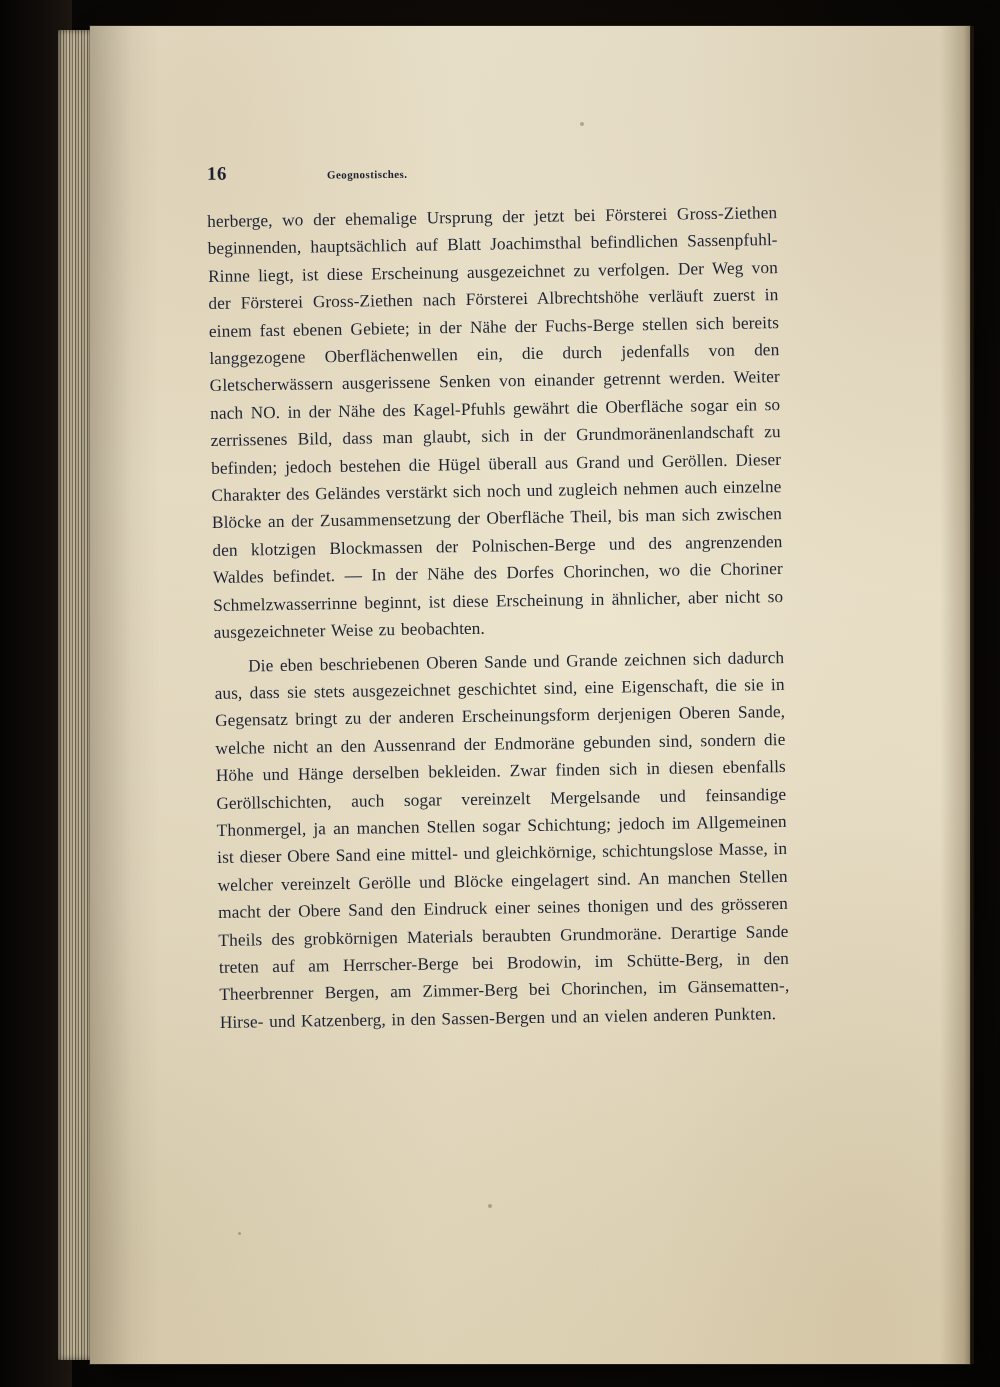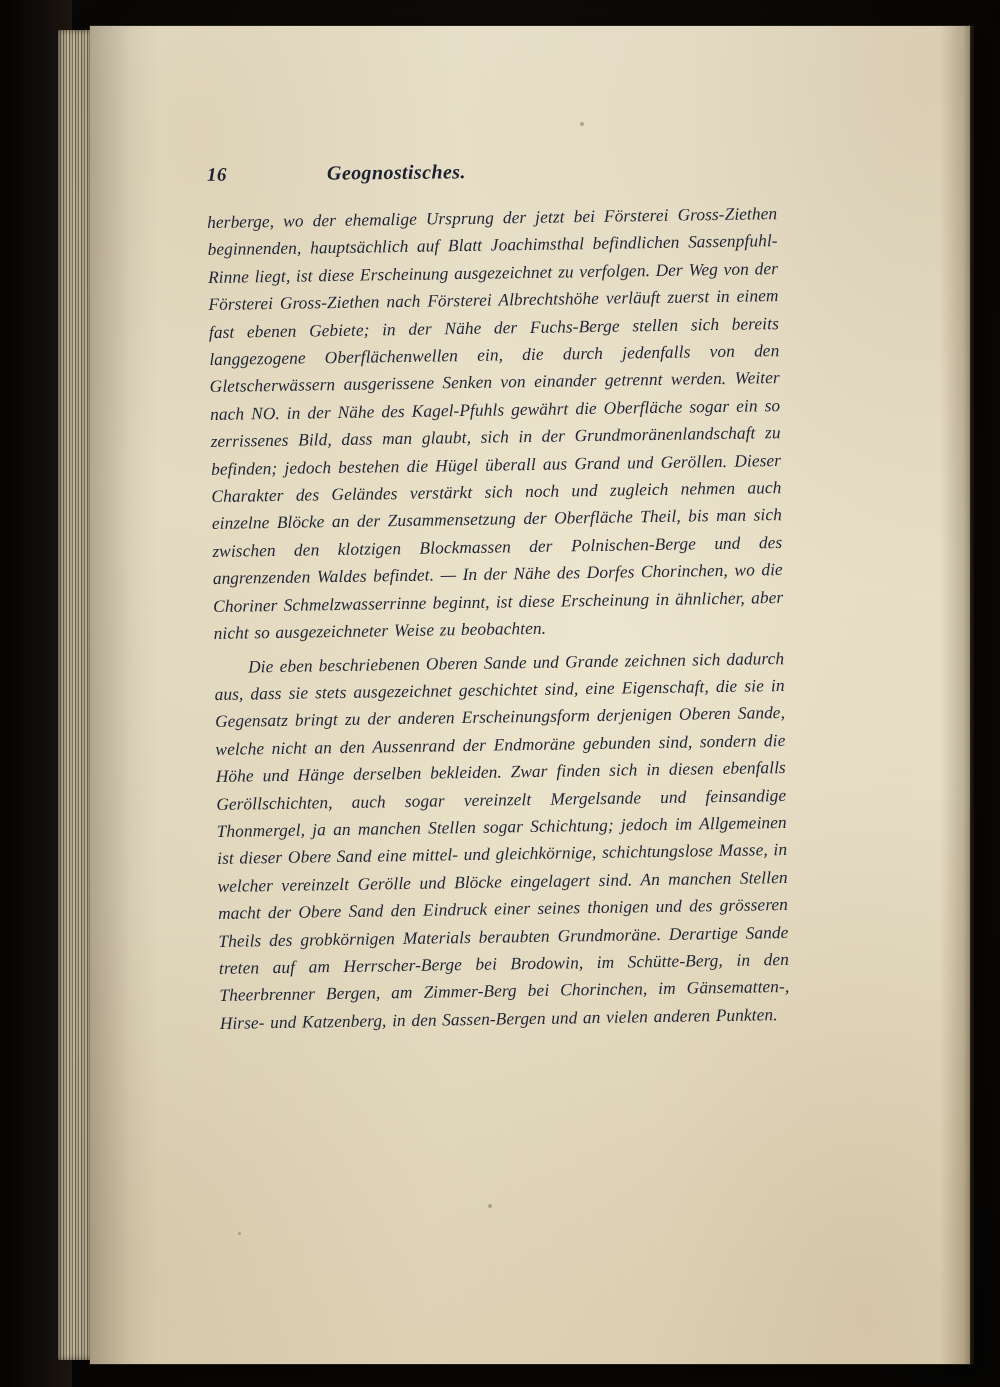--- a/index.html
+++ b/index.html
@@ -95,38 +95,37 @@
     background: linear-gradient(90deg, rgba(120,100,62,0) 0%, rgba(90,72,42,0.30) 70%, rgba(40,30,16,0.55) 100%);
     pointer-events: none;
   }
 
   .text-block {
     position: absolute;
     left: 207px;
     top: 160px;
     width: 570px;
     color: #1c2230;
-    font-style: italic;
   }
 
   .header-row {
     display: flex;
     align-items: baseline;
     margin-bottom: 26px;
     transform: rotate(-0.55deg);
   }
   .folio {
     font-size: 19px;
     font-weight: bold;
     letter-spacing: 0.5px;
     color: #1b2130;
     width: 120px;
   }
   .running-head {
-    font-size: 20px;
+    font-size: 11px;
     font-weight: bold;
     letter-spacing: 0.4px;
     color: #1b2130;
   }
 
   .body-copy {
     transform: rotate(-0.9deg);
     transform-origin: left top;
   }
   p {

